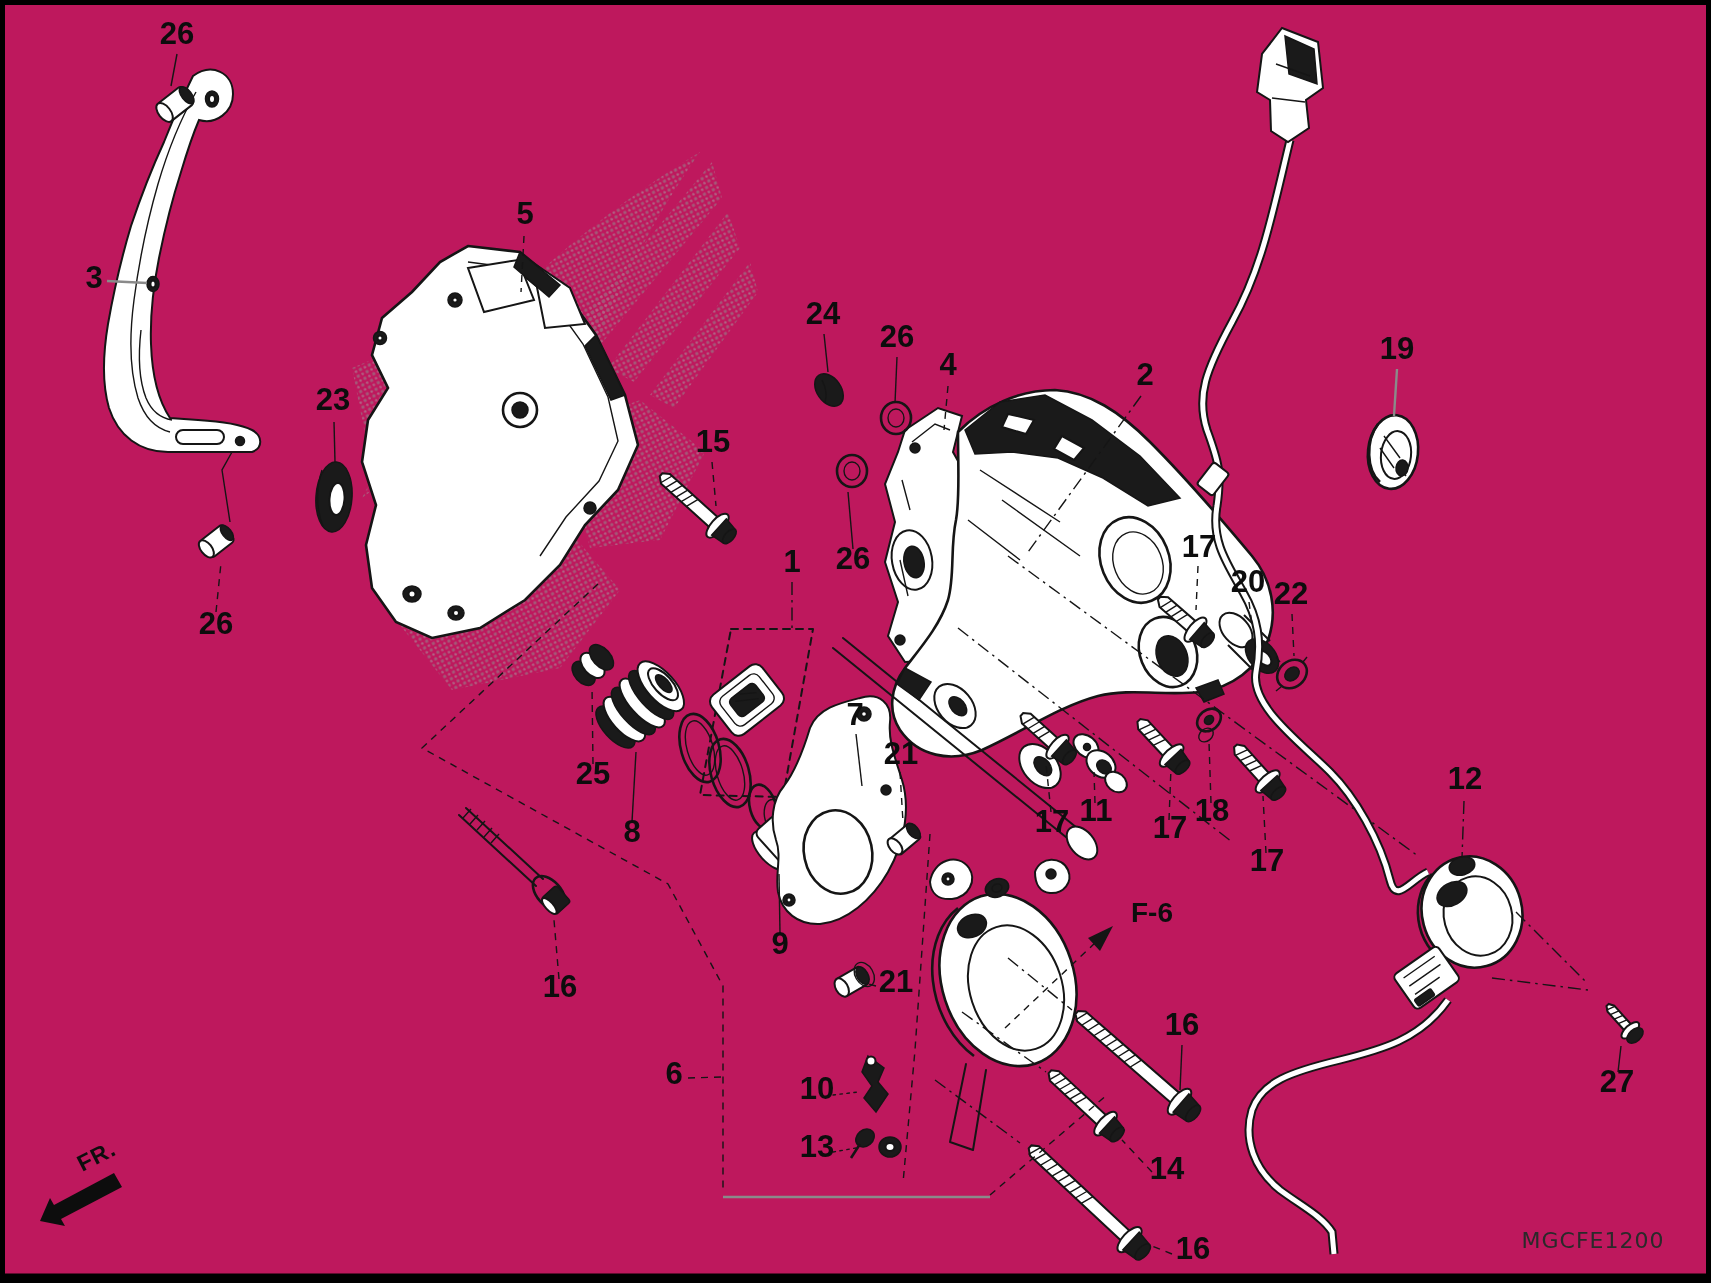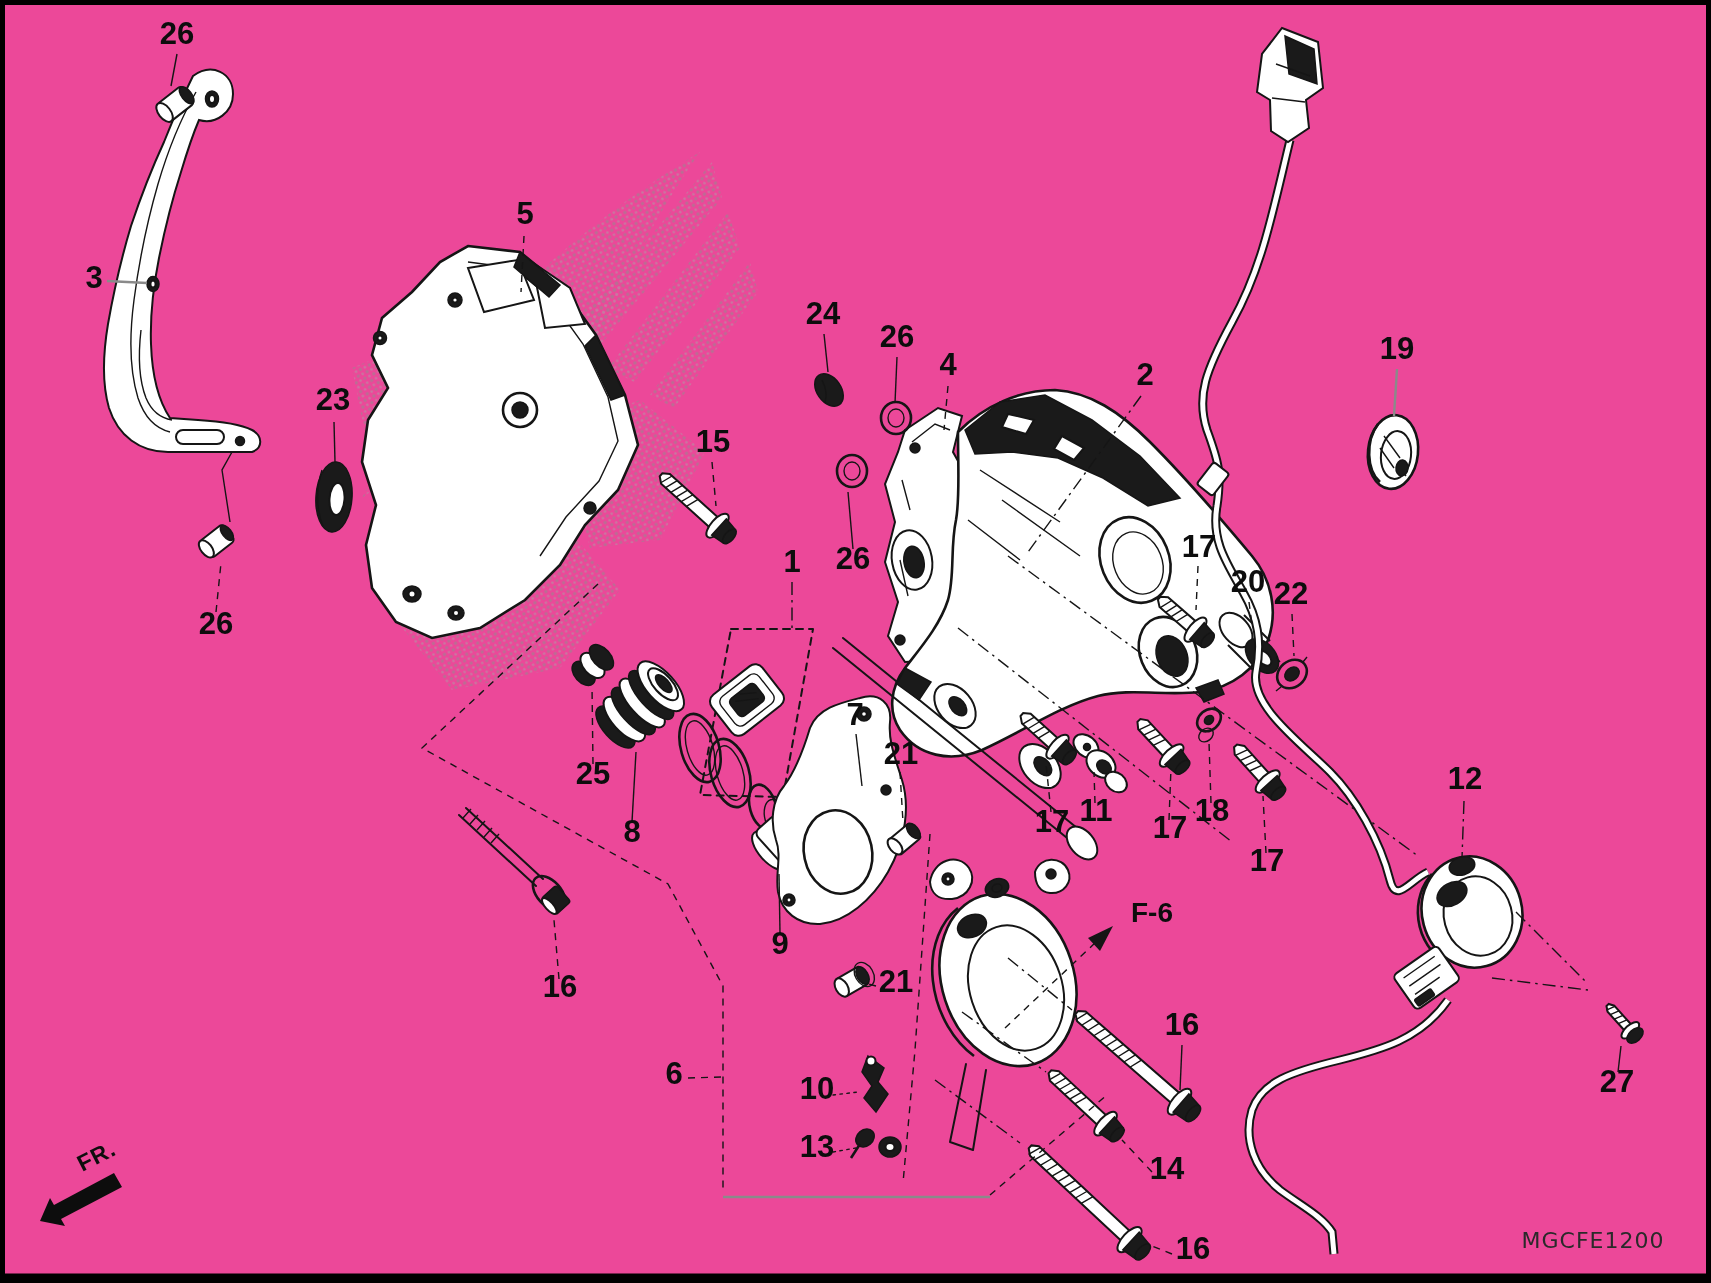--- a/index.html
+++ b/index.html
@@ -1,16 +1,16 @@
 <!DOCTYPE html>
 <html><head>
 <meta charset="utf-8">
 <style>
   html,body{margin:0;padding:0;background:#ffffff;}
-  .stage{position:relative;width:1711px;height:1283px;background:#ec4899;overflow:hidden;
+  .stage{position:relative;width:1711px;height:1283px;background:#be185d;overflow:hidden;
          font-family:"Liberation Sans",sans-serif;text-align:center;}
   svg{display:block}
   
   .ln  {stroke:#151515;stroke-width:2;fill:none;stroke-linecap:round;stroke-linejoin:round;}
   .ln3 {stroke:#151515;stroke-width:2.6;fill:none;stroke-linejoin:round;}
   .ln1 {stroke:#151515;stroke-width:1.4;fill:none;}
   .gry {stroke:#8a8a8a;stroke-width:2.4;fill:none;}
   .dsh {stroke-dasharray:7 6;}
   .dot {stroke-dasharray:2.5 4.5;stroke-linecap:round;}
   .ddt {stroke-dasharray:13 5 2.5 5;}

